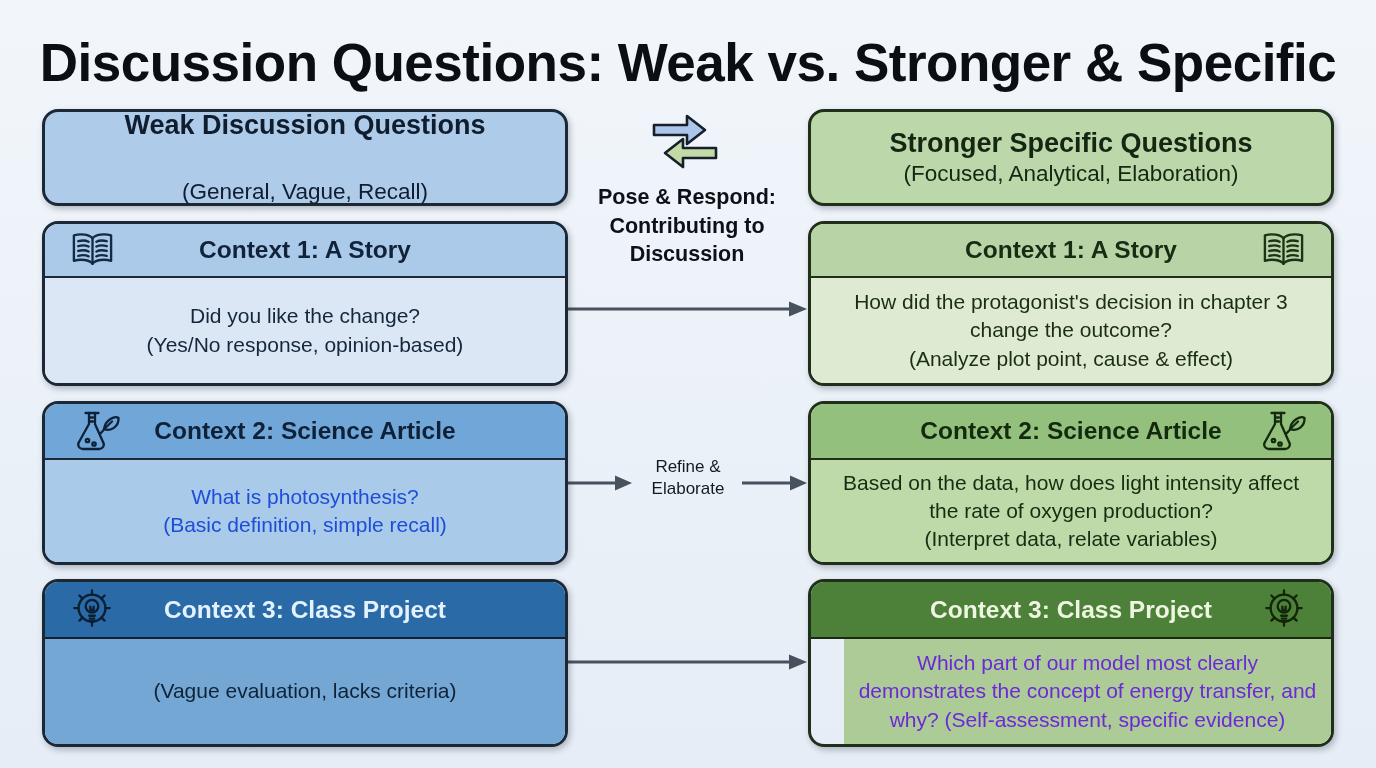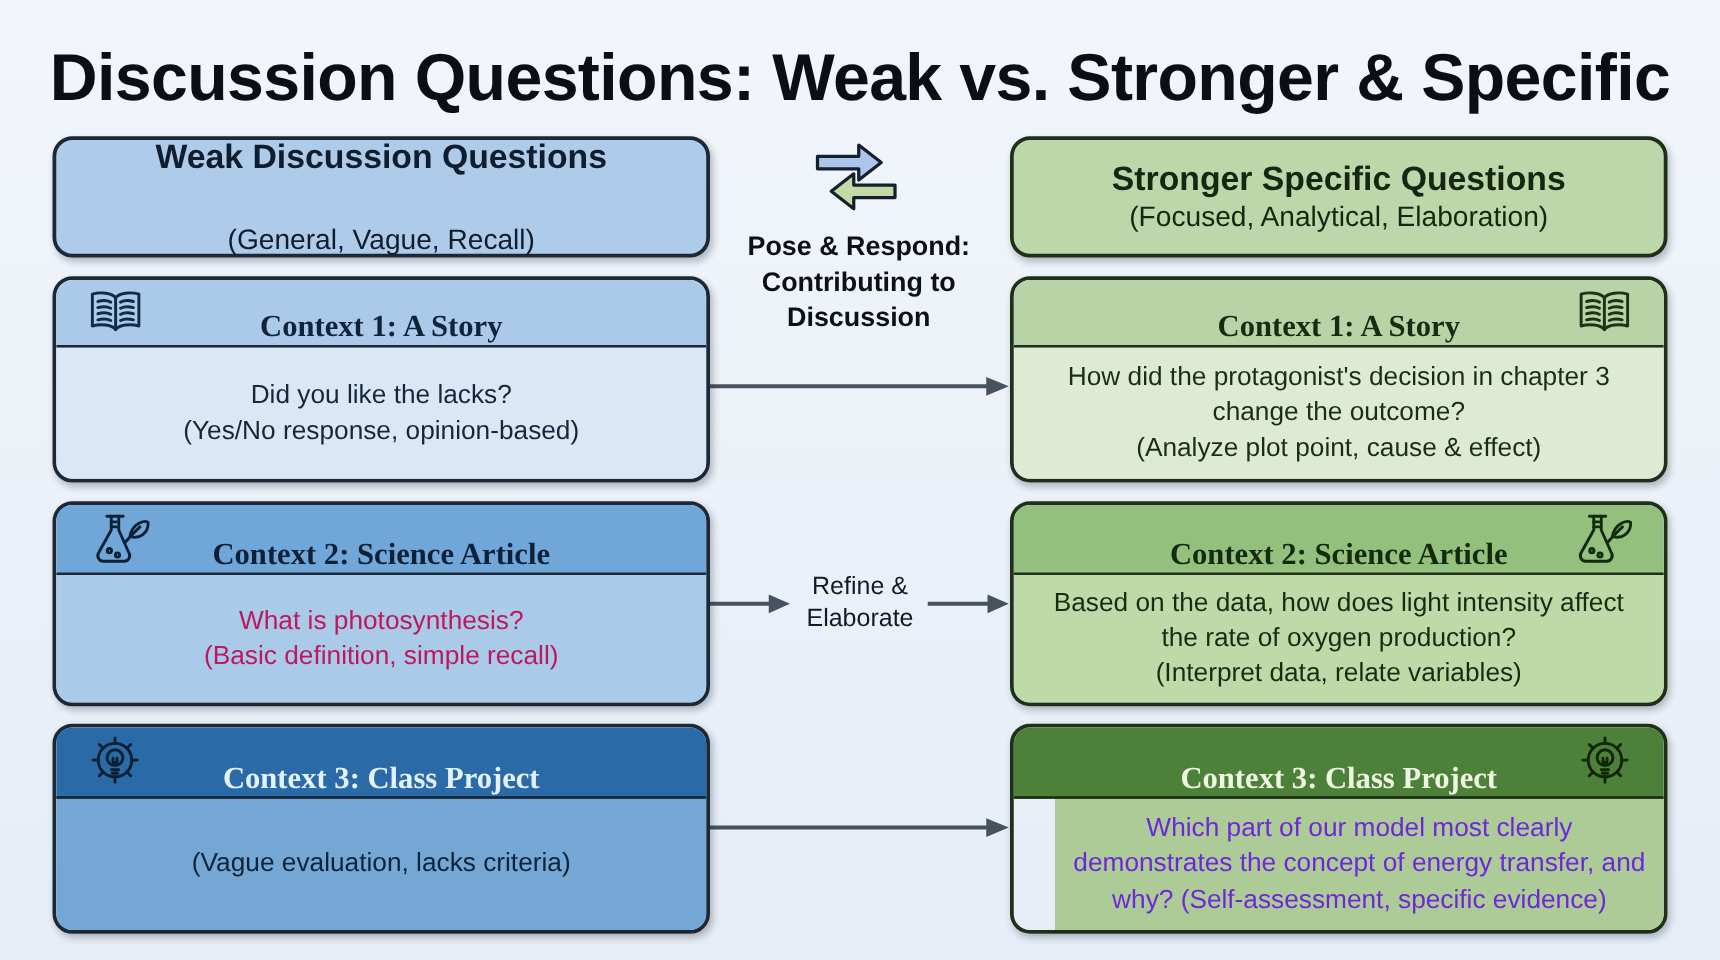--- a/index.html
+++ b/index.html
@@ -23,52 +23,52 @@
   .green-border{border:3px solid #1f2f1a;}
   
   .hdr-box{display:flex;flex-direction:column;align-items:center;justify-content:center;text-align:center;}
   .hdr-title{font-size:27px;font-weight:700;line-height:1.25;}
   .hdr-sub{font-size:22.5px;font-weight:400;line-height:1.25;}
   .weak-hdr{background:#aecbe9;color:#101d2e;gap:36px;}
   .strong-hdr{background:#bcd7aa;color:#152712;}
   
   .ctx{overflow:hidden;display:flex;flex-direction:column;}
   .ctx-header{
-    position:relative;display:flex;align-items:flex-end;justify-content:center;
-    flex:0 0 auto;box-sizing:border-box;font-family:Liberation Serif, serif;
+    position:relative;display:flex;align-items:center;justify-content:center;
+    flex:0 0 auto;box-sizing:border-box;
   }
   .ctx-header .ctx-title{font-size:24.5px;font-weight:600;}
   .ctx-body{
     flex:1 1 auto;display:flex;flex-direction:column;align-items:center;justify-content:center;
     text-align:center;padding:4px 20px;
   }
   .q-line{font-size:21px;font-weight:500;line-height:1.34;}
   .icon{position:absolute;top:50%;transform:translateY(-50%);}
   .icon-left{left:24px;}
   .icon-right{right:24px;}
   
   .lctx1 .ctx-header{background:#abcaea;border-bottom:2.5px solid #1c2836;color:#10233b;}
   .lctx1 .ctx-body{background:#dbe7f4;color:#14273d;}
   .lctx2 .ctx-header{background:#70a7d8;border-bottom:2.5px solid #1c2836;color:#0e2138;}
-  .lctx2 .ctx-body{background:#a9cae9;color:#be185d;}
+  .lctx2 .ctx-body{background:#a9cae9;color:#1d4ed8;}
   .lctx3 .ctx-header{background:#2a6ba7;border-bottom:2.5px solid #15202c;color:#e4f2fd;}
   .lctx3 .ctx-body{background:#74a7d4;color:#0f2338;}
   
   .rctx1 .ctx-header{background:#b8d4a6;border-bottom:2.5px solid #1f2f1a;color:#172c12;}
   .rctx1 .ctx-body{background:#dfead2;color:#1a2e16;}
   .rctx2 .ctx-header{background:#93c17d;border-bottom:2.5px solid #1f2f1a;color:#142a0f;}
   .rctx2 .ctx-body{background:#bedaa8;color:#172c12;}
   .rctx3 .ctx-header{background:#4d8039;border-bottom:2.5px solid #1a2913;color:#eef6e2;}
   .rctx3 .ctx-body{background:#adcb97;color:#6d28d9;margin-left:33px;}
   
   .mid-label{
     position:absolute;text-align:center;color:#0d1117;
   }
   .pose-label{left:574px;top:183px;width:226px;font-size:21.5px;font-weight:700;line-height:1.33;}
-  .refine-label{left:626px;top:456px;width:124px;font-size:20px;font-weight:500;line-height:1.3;color:#141a22;}
+  .refine-label{left:626px;top:456px;width:124px;font-size:17px;font-weight:500;line-height:1.3;color:#141a22;}
   .harrow{position:absolute;}
   svg.iconsvg{display:block;}
 </style>
 </head>
 <body>
 
 <svg width="0" height="0" style="position:absolute" aria-hidden="true">
   <defs>
     <symbol id="sym-book" viewBox="0 0 48 38">
       <g fill="none" stroke="currentColor" stroke-width="2.4" stroke-linecap="round" stroke-linejoin="round">
@@ -151,21 +151,21 @@
   <div class="box blue-border ctx lctx1" style="left:42px;top:221px;width:526px;height:165px;">
     <div class="ctx-header" style="height:54px;">
       <span class="icon icon-left" style="color:#122a44;">
         <svg class="iconsvg" width="47" height="38">
             <use href="#sym-book"></use>
           </svg>
       </span>
       <span class="ctx-title">Context 1: A Story</span>
     </div>
     <div class="ctx-body">
-      <div class="q-line">Did you like the lacks?</div>
+      <div class="q-line">Did you like the change?</div>
       <div class="q-line">(Yes/No response, opinion-based)</div>
     </div>
   </div>
 
   <div class="box green-border ctx rctx1" style="left:808px;top:221px;width:526px;height:165px;">
     <div class="ctx-header" style="height:54px;">
       <span class="ctx-title">Context 1: A Story</span>
       <span class="icon icon-right" style="color:#1c3317;">
         <svg class="iconsvg" width="47" height="38">
             <use href="#sym-book"></use>

